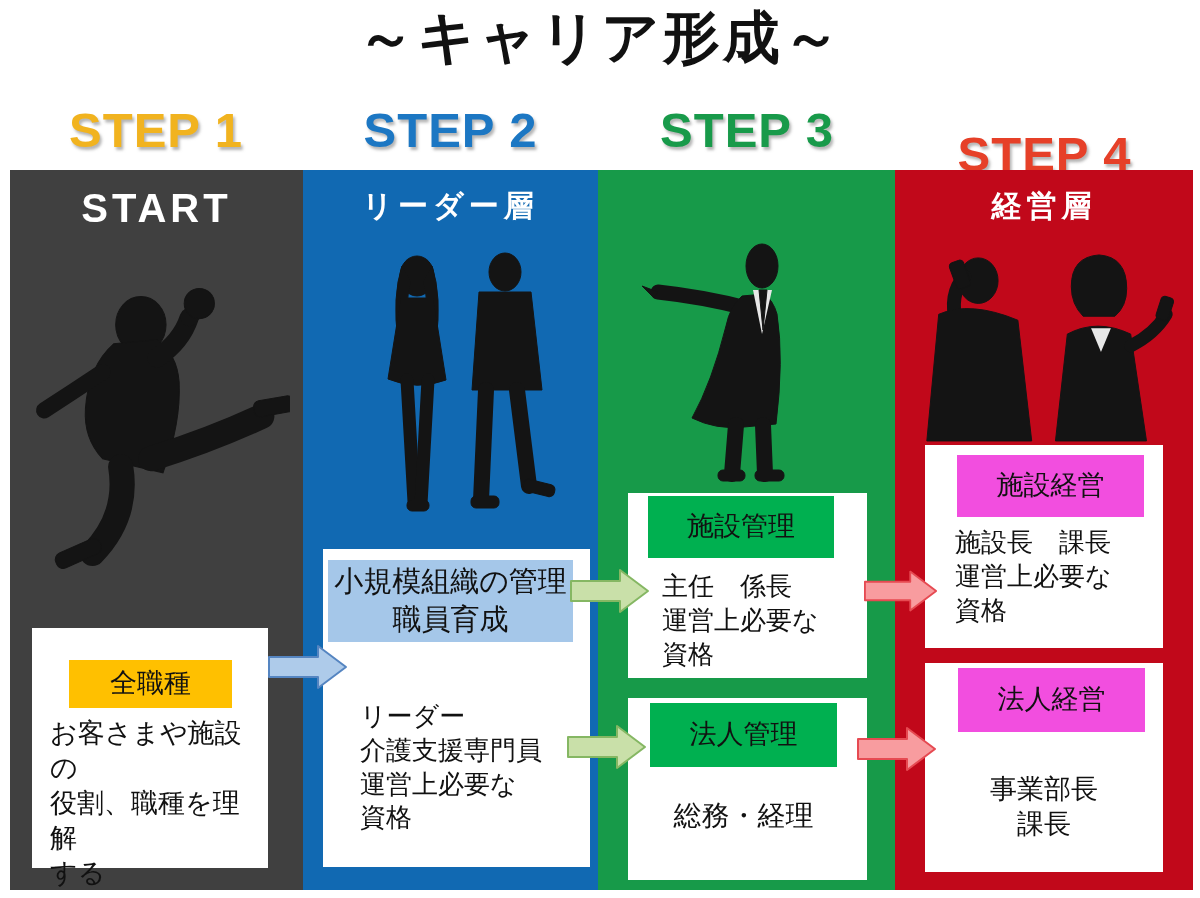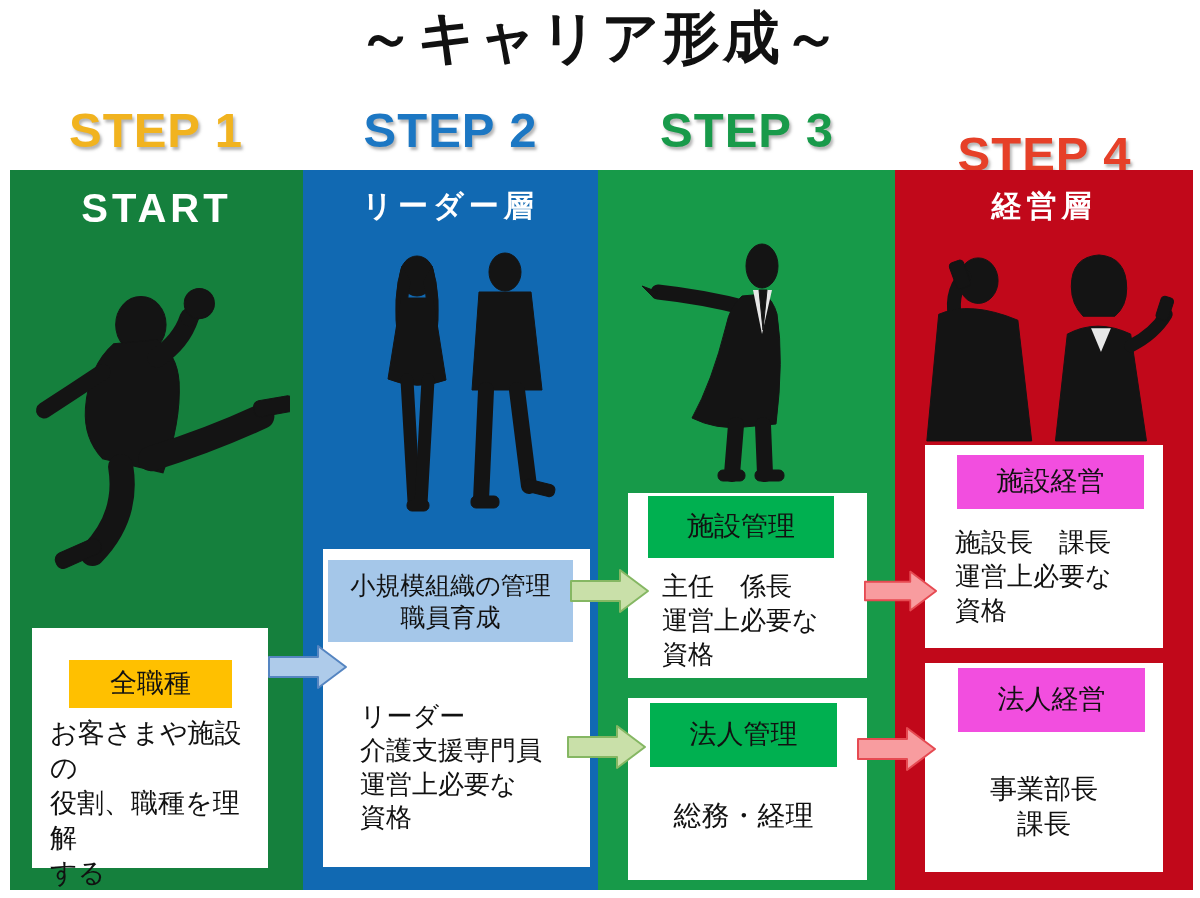--- a/index.html
+++ b/index.html
@@ -15,21 +15,21 @@
     position:absolute; top:102px; height:66px; text-align:center;
     font-size:49px; font-weight:800; letter-spacing:1px;
     text-shadow:2px 3px 3px rgba(120,120,120,0.55);
   }
   .step1-label { left:10px;  width:292px; color:#F1B31F; }
   .step2-label { left:303px; width:295px; color:#1C77C3; }
   .step3-label { left:599px; width:296px; color:#189A4A; }
   .step4-label { left:896px; width:297px; color:#E64028;margin-top:24px; }
 
   .column { position:absolute; top:170px; height:720px; }
-  .col1 { left:10px;  width:293px; background:#15803d; }
+  .col1 { left:10px;  width:293px; background:#404040; }
   .col2 { left:303px; width:295px; background:#1169B2; }
   .col3 { left:598px; width:297px; background:#179A49; }
   .col4 { left:895px; width:298px; background:#C1081A; }
 
   .col-header {
     position:absolute; top:16px; left:0; width:100%; text-align:center;
     color:#ffffff; font-weight:700;
   }
   .col1 .col-header { font-size:40px; letter-spacing:4px; }
   .col2 .col-header, .col3 .col-header, .col4 .col-header { font-size:30px; letter-spacing:5px; }
@@ -132,39 +132,39 @@
     </svg>
   </div>
 
   <div class="white-box" style="left:32px; top:628px; width:236px; height:240px;"></div>
   <div class="tag tag-yellow" style="left:69px; top:660px; width:163px; height:48px;">全職種</div>
   <div class="body-text body-left pre" style="left:50px; top:716px; width:212px; font-size:27px;">お客さまや施設の
 役割、職種を理解
 する</div>
 
   <div class="white-box" style="left:323px; top:549px; width:267px; height:318px;"></div>
-  <div class="tag tag-blue pre" style="left:328px; top:560px; width:245px; height:82px; font-size:25px;">小規模組織の管理
+  <div class="tag tag-blue pre" style="left:328px; top:560px; width:245px; height:82px; font-size:29px;">小規模組織の管理
 職員育成</div>
   <div class="body-text body-left pre" style="left:360px; top:700px; width:224px; font-size:26px;">リーダー
 介護支援専門員
 運営上必要な
 資格</div>
 
   <div class="white-box" style="left:628px; top:493px; width:239px; height:185px;"></div>
   <div class="tag tag-green" style="left:648px; top:496px; width:186px; height:62px;">施設管理</div>
   <div class="body-text body-left pre" style="left:662px; top:570px; width:200px; font-size:26px;">主任　係長
 運営上必要な
 資格</div>
 
   <div class="white-box" style="left:628px; top:698px; width:239px; height:182px;"></div>
   <div class="tag tag-green" style="left:650px; top:703px; width:187px; height:64px;">法人管理</div>
   <div class="body-text body-center" style="left:624px; top:798px; width:239px; font-size:28px;">総務・経理</div>
 
   <div class="white-box" style="left:925px; top:445px; width:238px; height:203px;"></div>
-  <div class="tag tag-pink" style="left:957px; top:455px; width:187px; height:54px;">施設経営</div>
+  <div class="tag tag-pink" style="left:957px; top:455px; width:187px; height:62px;">施設経営</div>
   <div class="body-text body-left pre" style="left:955px; top:526px; width:206px; font-size:26px;">施設長　課長
 運営上必要な
 資格</div>
 
   <div class="white-box" style="left:925px; top:663px; width:238px; height:209px;"></div>
   <div class="tag tag-pink" style="left:958px; top:668px; width:187px; height:64px;">法人経営</div>
   <div class="body-text body-center pre" style="left:925px; top:772px; width:238px; font-size:27px;">事業部長
 課長</div>
 
   <svg class="arrow" style="left:268px; top:644px;" width="80" height="46" viewBox="0 0 80 46">

